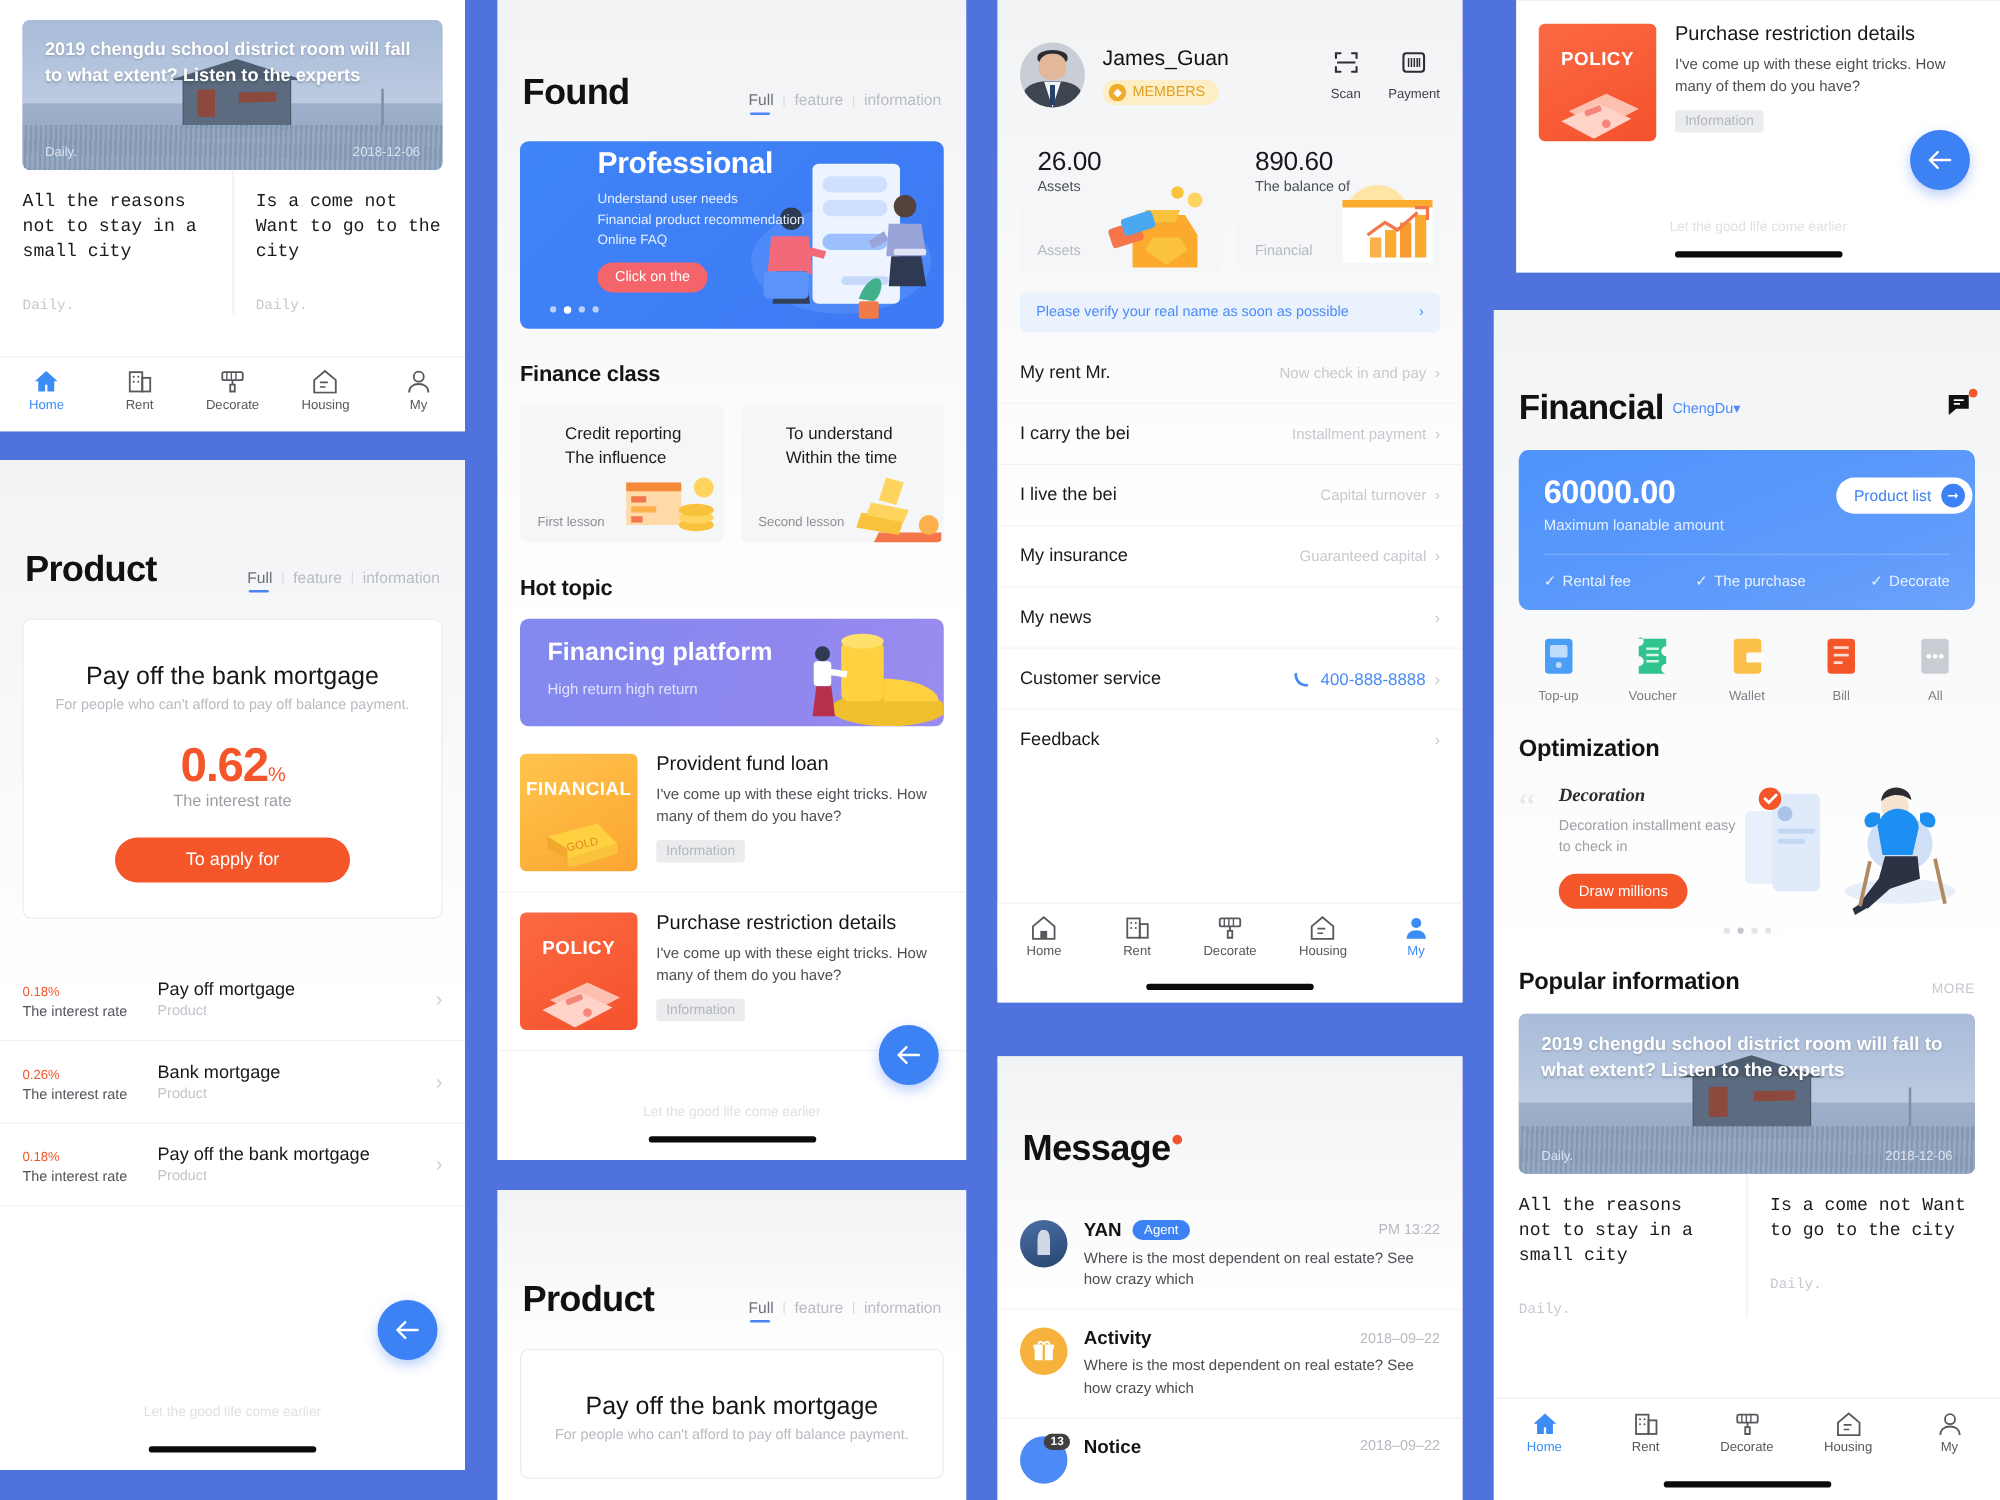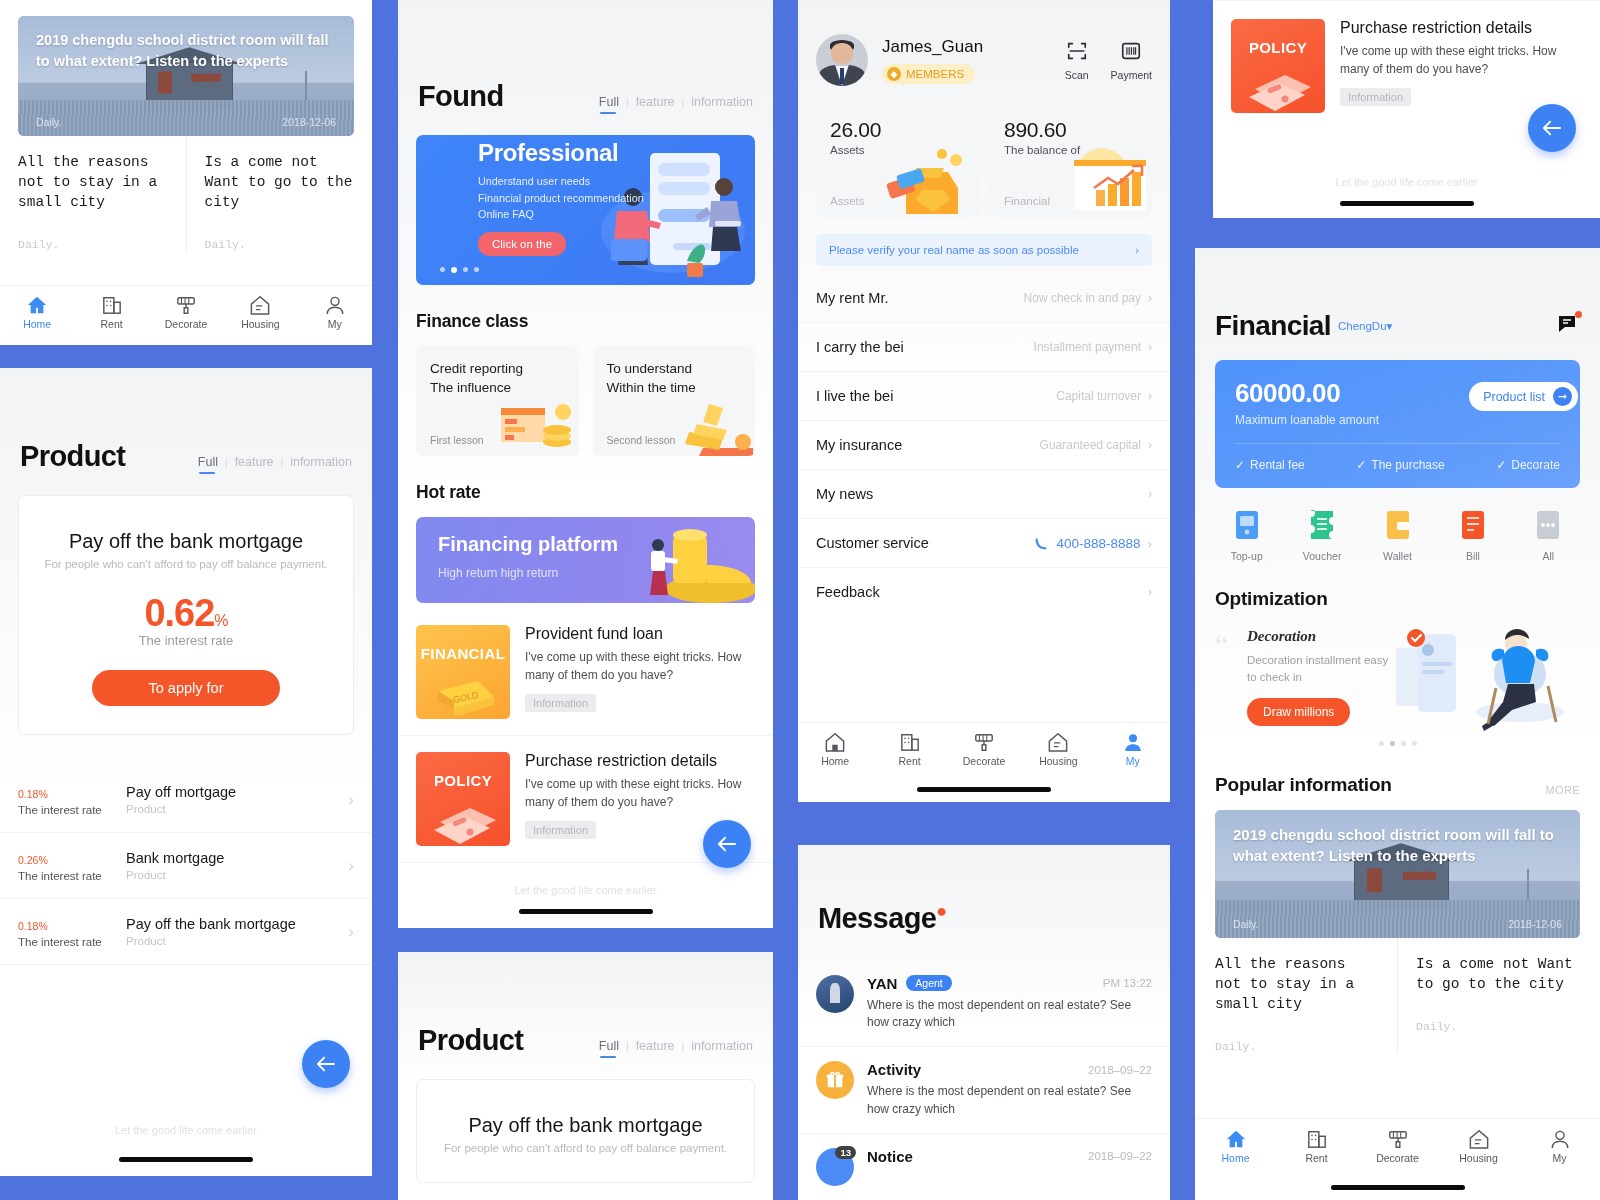--- a/index.html
+++ b/index.html
@@ -140,21 +140,21 @@
   .dots i.on { background:#fff; width:6px; height:6px; }
 
   .illus { position:absolute; right:0; bottom:0; width:200px; height:150px; }
 
   .sec-h { font-size:17.5px; font-weight:bold; color:#141414; padding:0 18px; letter-spacing:-.2px;}
   .fc-row { display:flex; gap:14px; padding:0 18px; }
   .fc-card {
     flex:1; height:110px; background:#f5f6f7; border-radius:6px; position:relative; overflow:hidden;
     padding:13px 14px;
   }
-  .fc-card .t { font-size:13.5px; color:#1c1c1c; line-height:1.42; }
+  .fc-card .t { font-size:13.5px; color:#1c1c1c; line-height:1.42;margin-left:22px; }
   .fc-card .l { position:absolute; left:14px; bottom:10px; font-size:10.5px; color:#8e8f92; }
 
   .hot-banner {
     position:relative; margin:0 18px; height:86px; border-radius:7px; overflow:hidden;
     background:linear-gradient(100deg,#8189ef,#8f87ee 60%, #9a8cf0);
   }
   .hot-banner .t { position:absolute; left:22px; top:16px; color:#fff; font-size:20px; font-weight:bold; }
   .hot-banner .s { position:absolute; left:22px; top:49px; color:#e2e2fb; font-size:12px; }
 
   .topic { display:flex; gap:15px; padding:16px 18px; border-bottom:1px solid #f1f2f4; }
@@ -418,21 +418,21 @@
             <path d="M10 3 3 10l7 7M3 10h18" fill="none" stroke="#fff" stroke-width="2.1" stroke-linecap="round" stroke-linejoin="round"></path>
           </svg>
       </div>
       <div class="footnote" style="bottom:40px;">Let the good life come earlier</div>
       <div class="home-indicator" style="bottom:14px;"></div>
     </div>
   </div>
 
   <div class="panel soft-top" style="left:398px;top:0;width:375px;height:928px;">
     <div class="panel-inner soft-top">
-      <div class="page-head" style="padding-top:80px;">
+      <div class="page-head" style="padding-top:58px;">
         <div class="page-title">Found</div>
         <div class="tabs">
           <span class="tab-active">Full</span>
           <span class="sep">|</span>
           <span>feature</span>
           <span class="sep">|</span>
           <span>information</span>
         </div>
       </div>
 
@@ -500,21 +500,21 @@
             <path d="M40 54h50v12H34z" fill="#f4764a"></path>
             <path d="M46 10l14 4-6 18-14-4z" fill="#ffd45e"></path>
             <path d="M26 38l34 6-4 12-34-6z" fill="#f9c23c"></path>
             <path d="M34 30l30 6-4 10-30-6z" fill="#ffd45e"></path>
             <circle cx="80" cy="48" r="8" fill="#fbb04b"></circle>
           </svg>
           <div class="l">Second lesson</div>
         </div>
       </div>
 
-      <div class="sec-h" style="margin-top:26px;">Hot rate</div>
+      <div class="sec-h" style="margin-top:26px;">Hot topic</div>
 
       <div class="hot-banner" style="margin-top:14px;">
         <div class="t">Financing platform</div>
         <div class="s">High return   high return</div>
         <svg style="position:absolute;right:0;bottom:0;" width="130" height="86" viewBox="0 0 130 86">
           <ellipse cx="86" cy="72" rx="46" ry="14" fill="#f0bf2e"></ellipse>
           <rect x="48" y="18" width="34" height="48" rx="6" fill="#ffd141"></rect>
           <ellipse cx="65" cy="18" rx="17" ry="6" fill="#ffe06d"></ellipse>
           <path d="M82 48c24 0 44 8 44 18H82z" fill="#ffd141"></path>
           <rect x="26" y="34" width="14" height="20" rx="3" fill="#fff"></rect>

